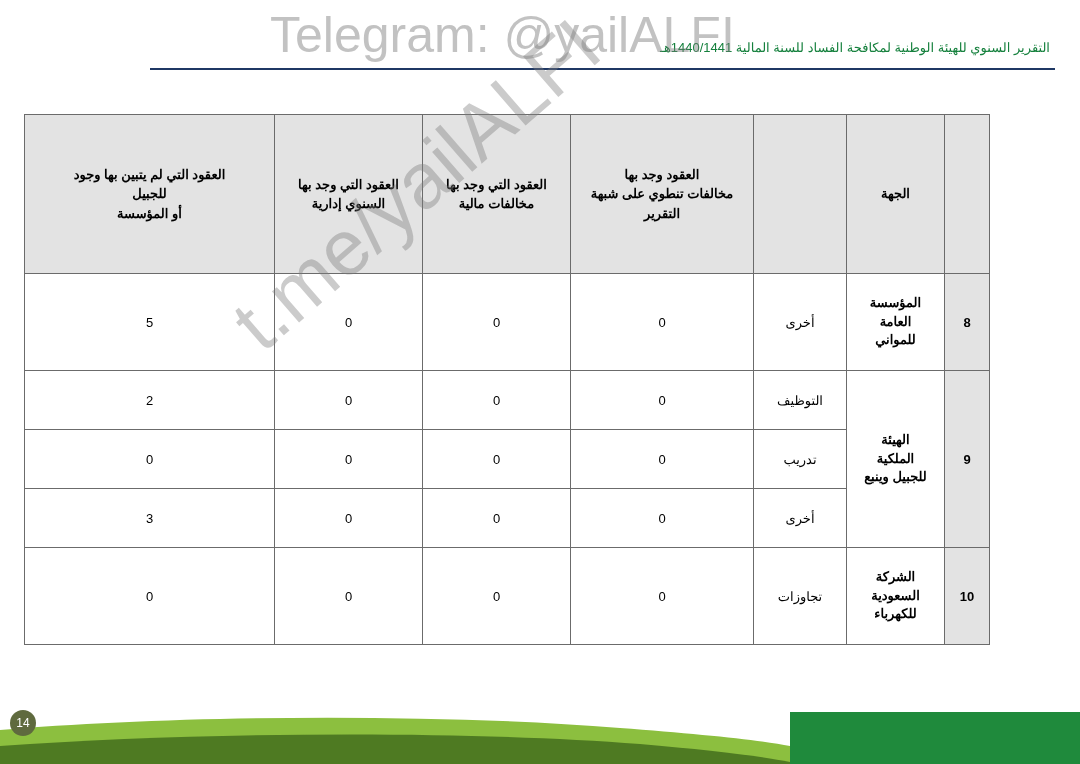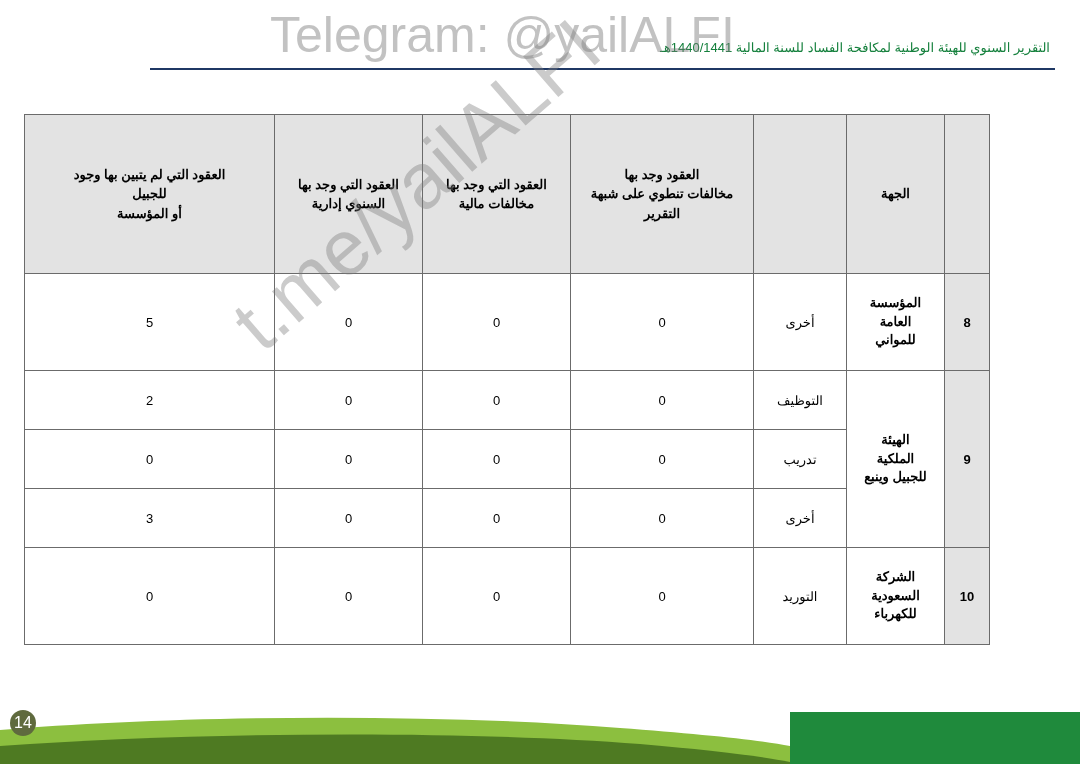--- a/index.html
+++ b/index.html
@@ -135,21 +135,21 @@
   .footer svg { display: block; }
   .page-number {
     position: absolute;
     left: 10px;
     bottom: 28px;
     width: 26px;
     height: 26px;
     border-radius: 13px;
     background: #5f6a3e;
     color: #ffffff;
-    font-size: 16px;
+    font-size: 12px;
     line-height: 26px;
     text-align: center;
     direction: ltr;
   }
 </style>
 </head>
 <body>
 
 <div class="page">
 
@@ -230,21 +230,21 @@
           <td class="col-last">3</td>
         </tr>
 
         <tr class="r-tall">
           <td class="col-idx" rowspan="1">10</td>
           <td class="col-ent" rowspan="1">
             <div>الشركة</div>
             <div>السعودية</div>
             <div>للكهرباء</div>
           </td>
-          <td class="col-type cell-type">التوريد</td>
+          <td class="col-type cell-type">تجاوزات</td>
           <td class="col-num">0</td>
           <td class="col-num2">0</td>
           <td class="col-num3">0</td>
           <td class="col-last">0</td>
         </tr>
 
       </tbody>
     </table>
   </div>
 

